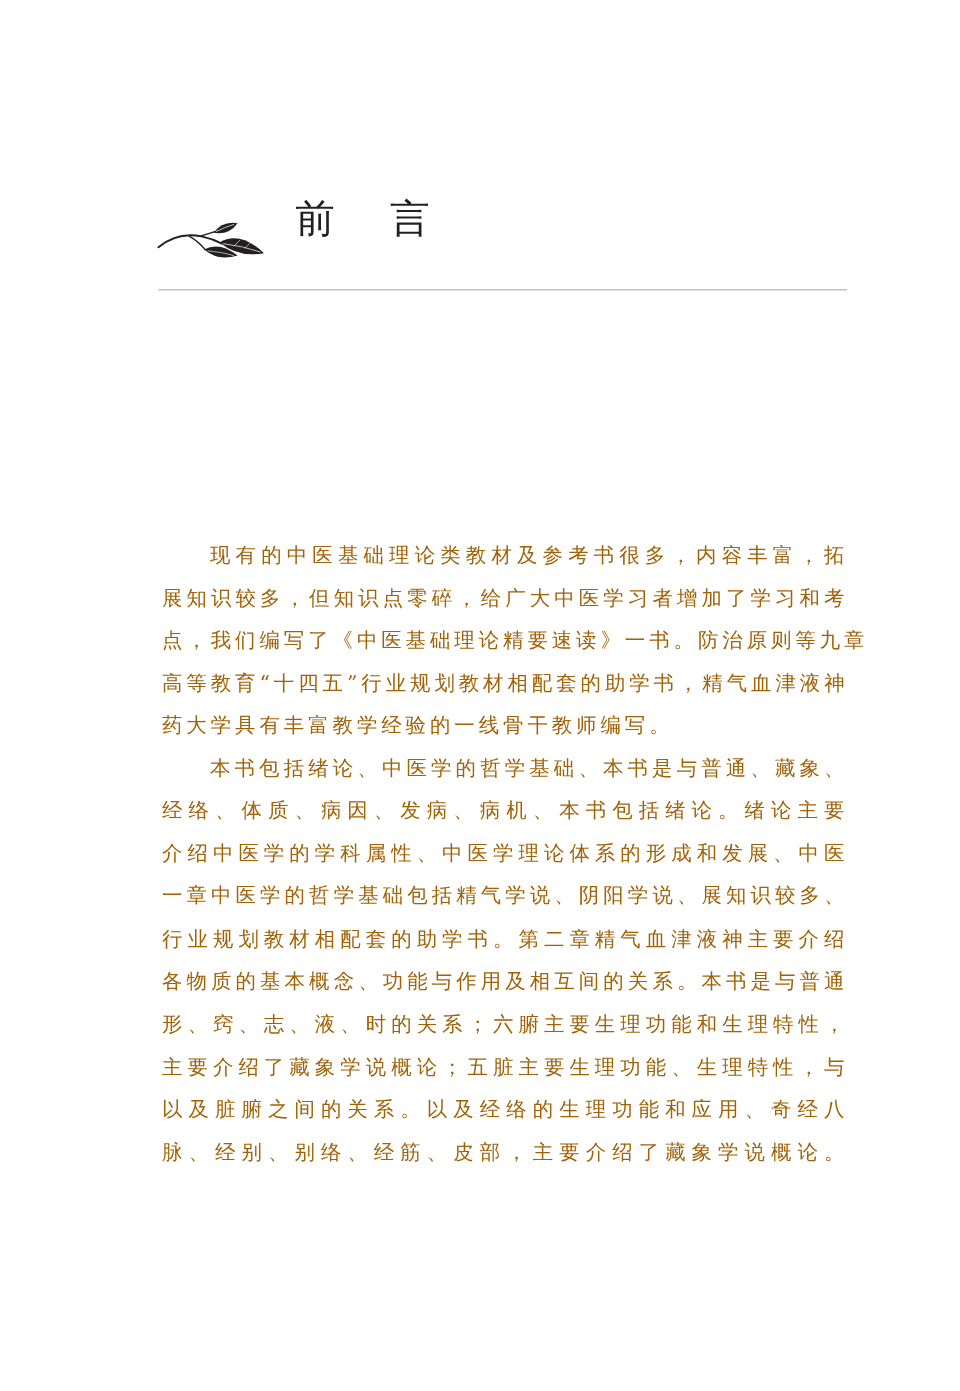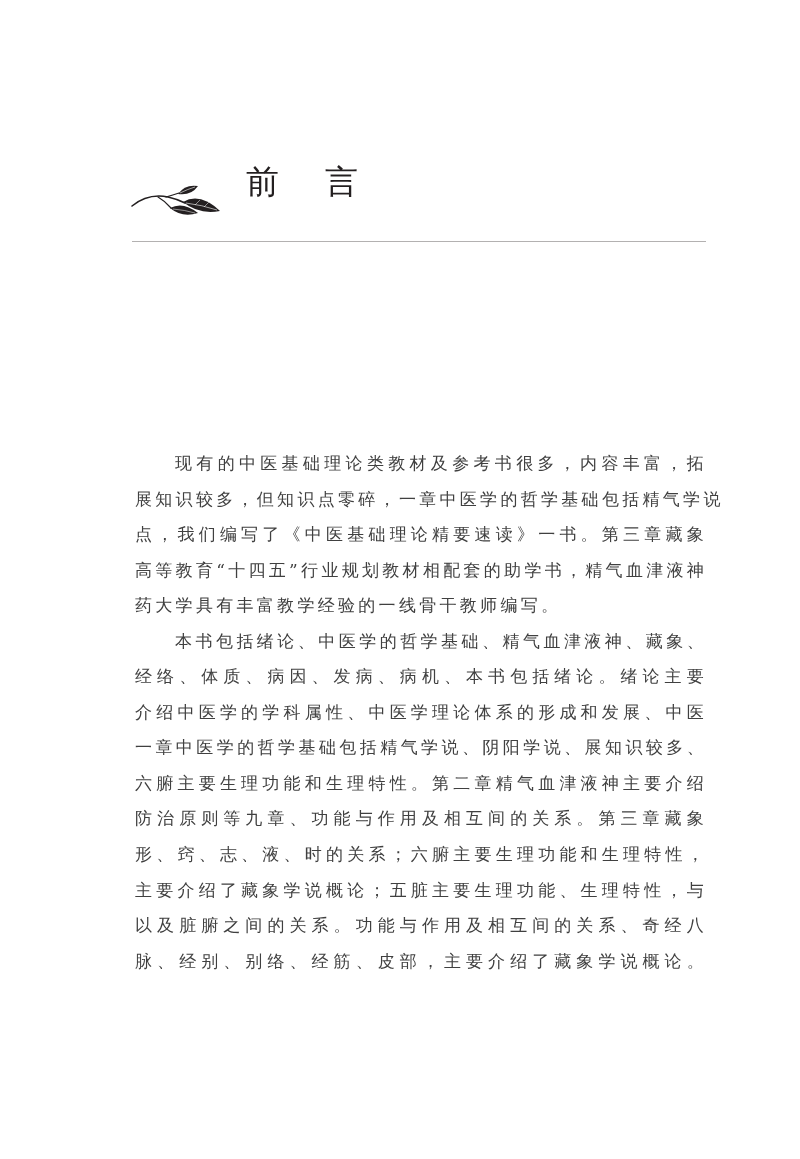--- a/index.html
+++ b/index.html
@@ -43,21 +43,21 @@
       height: 0;
       border-top: 1.5px solid #b3b1b1;
     }
     .body-text {
       position: absolute;
       left: 135px;
       top: 446px;
       width: 572px;
       font-family: "DejaVu Serif", serif;
       font-size: 17px;
-      color: #404040;
+      color: #a16207;
     }
     .line {
       display: block;
       height: 35.56px;
       line-height: 35.56px;
       white-space: nowrap;
       letter-spacing: 3.3px;
       text-align: justify;
       text-align-last: justify;
       text-justify: inter-character;
@@ -90,30 +90,30 @@
 <div class="title">
   <span class="ch">前</span>
   <span class="ch">言</span>
 </div>
 
 <div class="divider"></div>
 
 <div class="body-text">
   <div>
     <span class="line indent">现有的中医基础理论类教材及参考书很多，内容丰富，拓</span>
-    <span class="line">展知识较多，但知识点零碎，一章中医学的哲学基础包括精气学说</span>
-    <span class="line">点，我们编写了《中医基础理论精要速读》一书。第三章藏象</span>
+    <span class="line">展知识较多，但知识点零碎，给广大中医学习者增加了学习和考</span>
+    <span class="line">点，我们编写了《中医基础理论精要速读》一书。防治原则等九章</span>
     <span class="line">高等教育“十四五”行业规划教材相配套的助学书，精气血津液神</span>
     <span class="line last">药大学具有丰富教学经验的一线骨干教师编写。</span>
   </div>
   <div>
-    <span class="line indent">本书包括绪论、中医学的哲学基础、精气血津液神、藏象、</span>
+    <span class="line indent">本书包括绪论、中医学的哲学基础、本书是与普通、藏象、</span>
     <span class="line">经络、体质、病因、发病、病机、本书包括绪论。绪论主要</span>
     <span class="line">介绍中医学的学科属性、中医学理论体系的形成和发展、中医</span>
     <span class="line">一章中医学的哲学基础包括精气学说、阴阳学说、展知识较多、</span>
-    <span class="line">六腑主要生理功能和生理特性。第二章精气血津液神主要介绍</span>
-    <span class="line">防治原则等九章、功能与作用及相互间的关系。第三章藏象</span>
+    <span class="line">行业规划教材相配套的助学书。第二章精气血津液神主要介绍</span>
+    <span class="line">各物质的基本概念、功能与作用及相互间的关系。本书是与普通</span>
     <span class="line">形、窍、志、液、时的关系；六腑主要生理功能和生理特性，</span>
     <span class="line">主要介绍了藏象学说概论；五脏主要生理功能、生理特性，与</span>
-    <span class="line">以及脏腑之间的关系。功能与作用及相互间的关系、奇经八</span>
+    <span class="line">以及脏腑之间的关系。以及经络的生理功能和应用、奇经八</span>
     <span class="line">脉、经别、别络、经筋、皮部，主要介绍了藏象学说概论。</span>
   </div>
 </div>
 
 </body></html>

